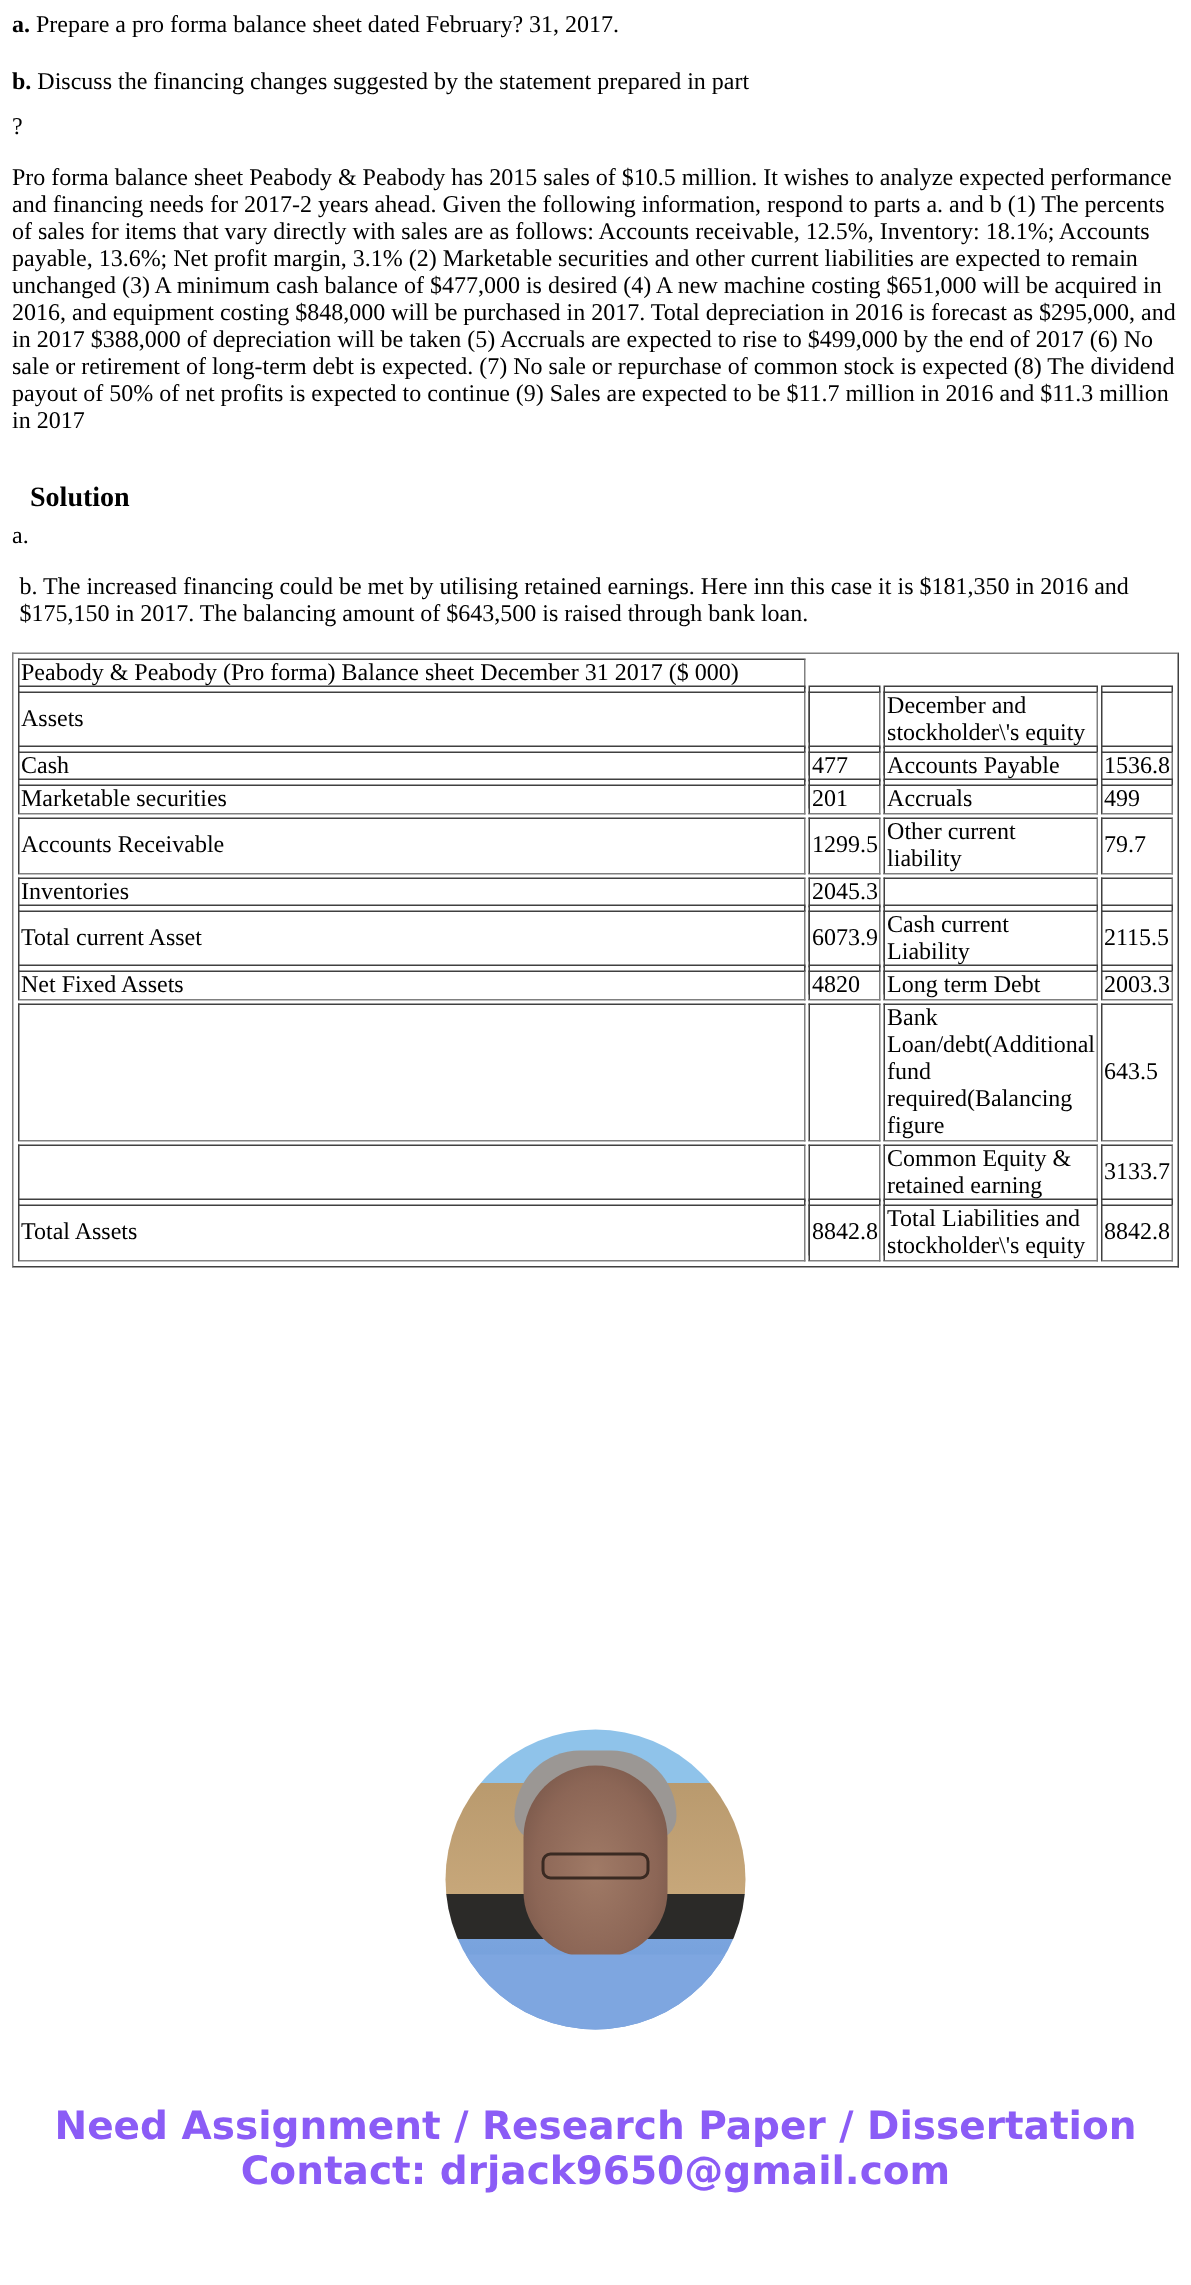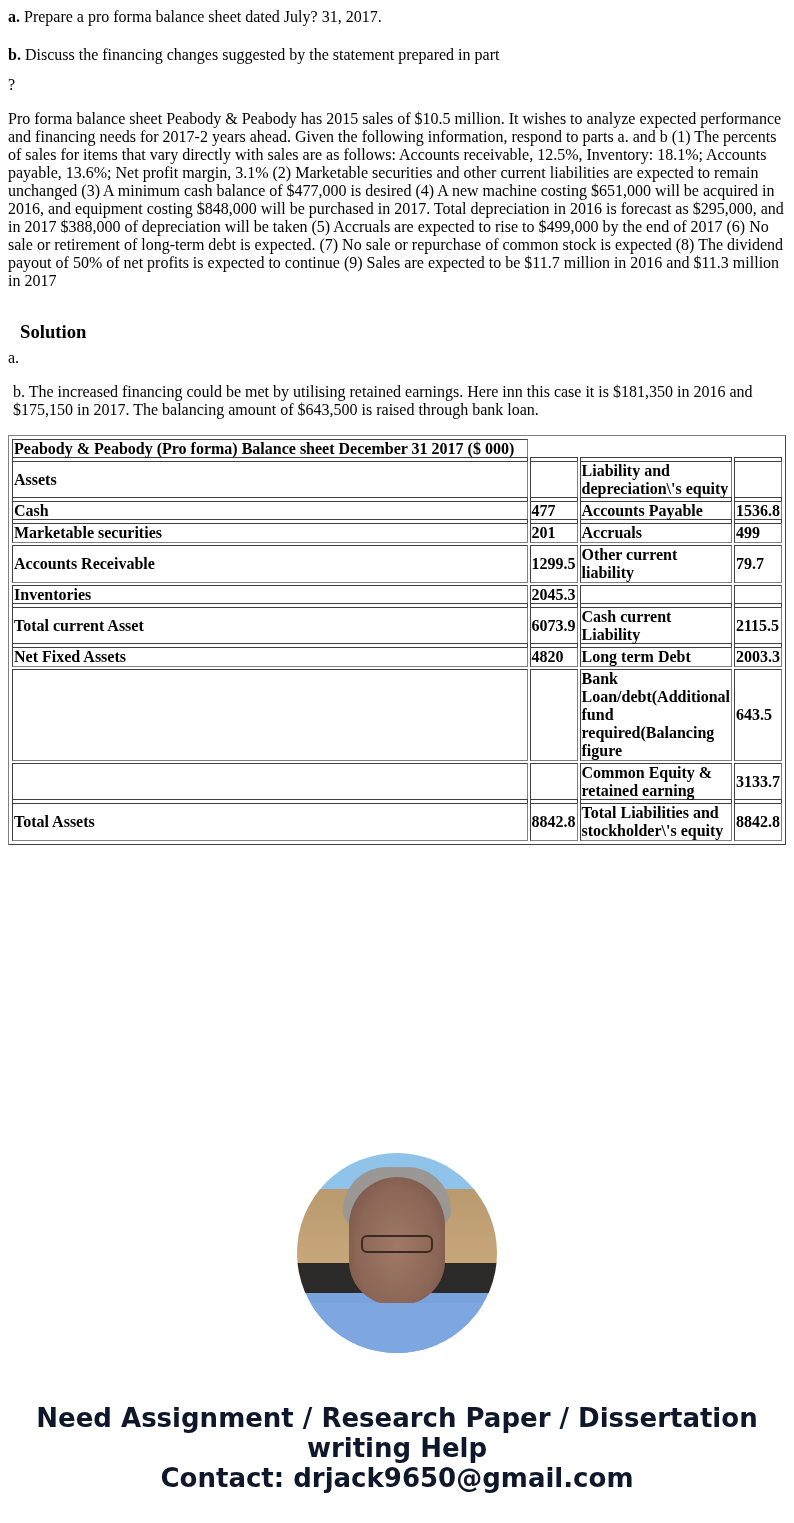--- a/index.html
+++ b/index.html
@@ -46,21 +46,20 @@
       box-sizing: border-box;
       padding: 1px;
     }
     table.bs {
       border-collapse: separate;
       border-spacing: 2px;
       width: 100%;
       font-family: "Liberation Serif", serif;
       font-size: 16px;
       line-height: 18px;
-      font-weight: bold;
     }
     table.bs td {
       border: 1px solid #404040;
       border-right-color: #808080;
       border-bottom-color: #808080;
       padding: 0 1px;
       vertical-align: middle;
     }
     table.bs td.blank {
       border: none;
@@ -115,29 +114,29 @@
     .promo {
       position: absolute;
       left: 0;
       top: 1403px;
       width: 794px;
       text-align: center;
       font-family: "DejaVu Sans", sans-serif;
       font-weight: bold;
       font-size: 26px;
       line-height: 30px;
-      color: #0f172a;
+      color: #8b5cf6;
     }
   </style>
 </head>
 <body>
 
 <div class="page">
 
-  <p class="q-a"><strong>a.</strong><span> Prepare a pro forma balance sheet dated July? 31, 2017.</span></p>
+  <p class="q-a"><strong>a.</strong><span> Prepare a pro forma balance sheet dated February? 31, 2017.</span></p>
 
   <p class="q-b"><strong>b.</strong><span> Discuss the financing changes suggested by the statement prepared in part</span></p>
 
   <p class="q-mark">?</p>
 
   <p class="problem">Pro forma balance sheet Peabody &amp; Peabody has 2015 sales of $10.5 million. It wishes to analyze expected performance and financing needs for 2017-2 years ahead. Given the following information, respond to parts a. and b (1) The percents of sales for items that vary directly with sales are as follows: Accounts receivable, 12.5%, Inventory: 18.1%; Accounts payable, 13.6%; Net profit margin, 3.1% (2) Marketable securities and other current liabilities are expected to remain unchanged (3) A minimum cash balance of $477,000 is desired (4) A new machine costing $651,000 will be acquired in 2016, and equipment costing $848,000 will be purchased in 2017. Total depreciation in 2016 is forecast as $295,000, and in 2017 $388,000 of depreciation will be taken (5) Accruals are expected to rise to $499,000 by the end of 2017 (6) No sale or retirement of long-term debt is expected. (7) No sale or repurchase of common stock is expected (8) The dividend payout of 50% of net profits is expected to continue (9) Sales are expected to be $11.7 million in 2016 and $11.3 million in 2017</p>
 
   <h3 class="solution-heading">Solution</h3>
 
   <p class="sol-a">a.</p>
@@ -153,21 +152,21 @@
           <col class="c4">
       </colgroup>
       <tbody>
           <tr>
         <td>Peabody &amp; Peabody (Pro forma) Balance sheet December 31 2017 ($ 000)</td>
         <td class="blank" colspan="3"></td>
       </tr>
       <tr class="sep" style="height:38px;">
         <td>Assets</td>
         <td></td>
-        <td>Liability and depreciation\'s equity</td>
+        <td>December and stockholder\'s equity</td>
         <td></td>
       </tr>
       <tr class="sep">
         <td>Cash</td>
         <td>477</td>
         <td>Accounts Payable</td>
         <td>1536.8</td>
       </tr>
       <tr class="sep">
         <td>Marketable securities</td>
@@ -223,17 +222,16 @@
 
   <div class="avatar">
     <div class="hair"></div>
     <div class="head"></div>
     <div class="glasses"></div>
     <div class="shirt"></div>
   </div>
 
   <div class="promo">
     <div>Need Assignment / Research Paper / Dissertation</div>
-    <div>writing Help</div>
     <div>Contact: drjack9650@gmail.com</div>
   </div>
 
 </div>
 
 </body></html>

